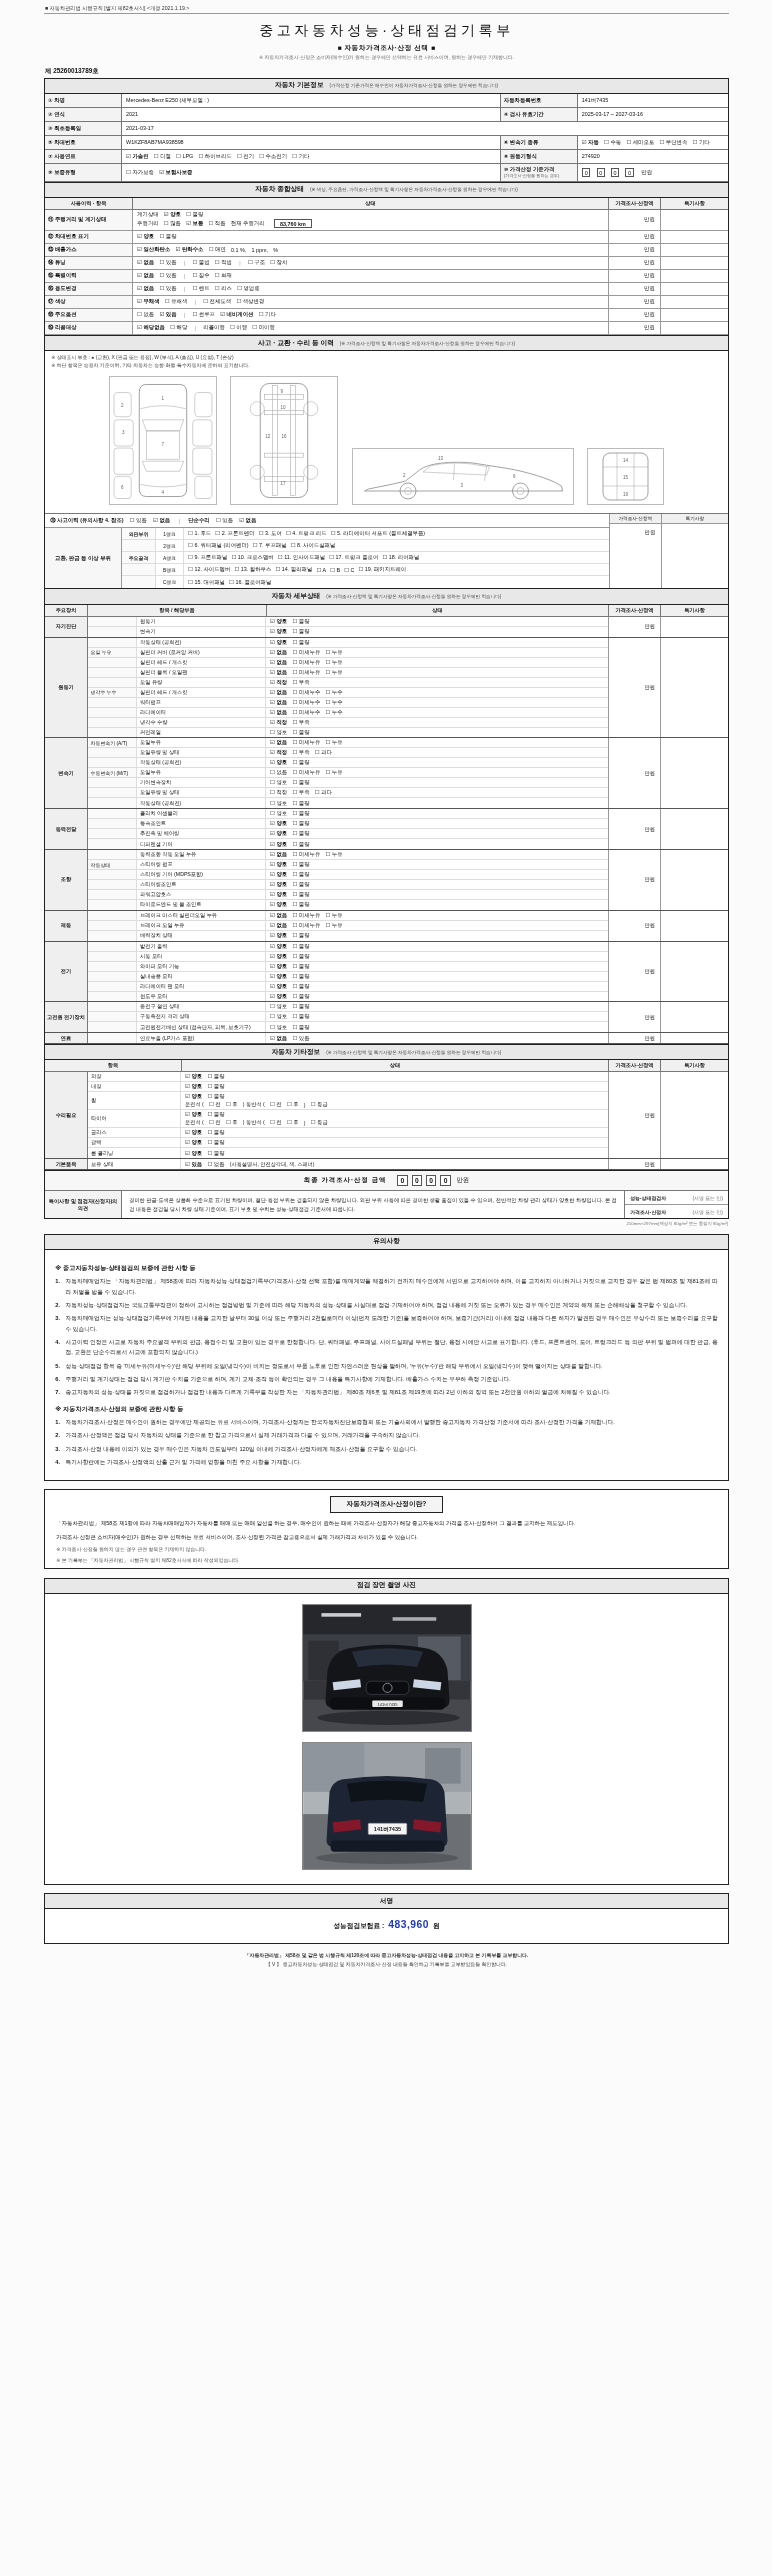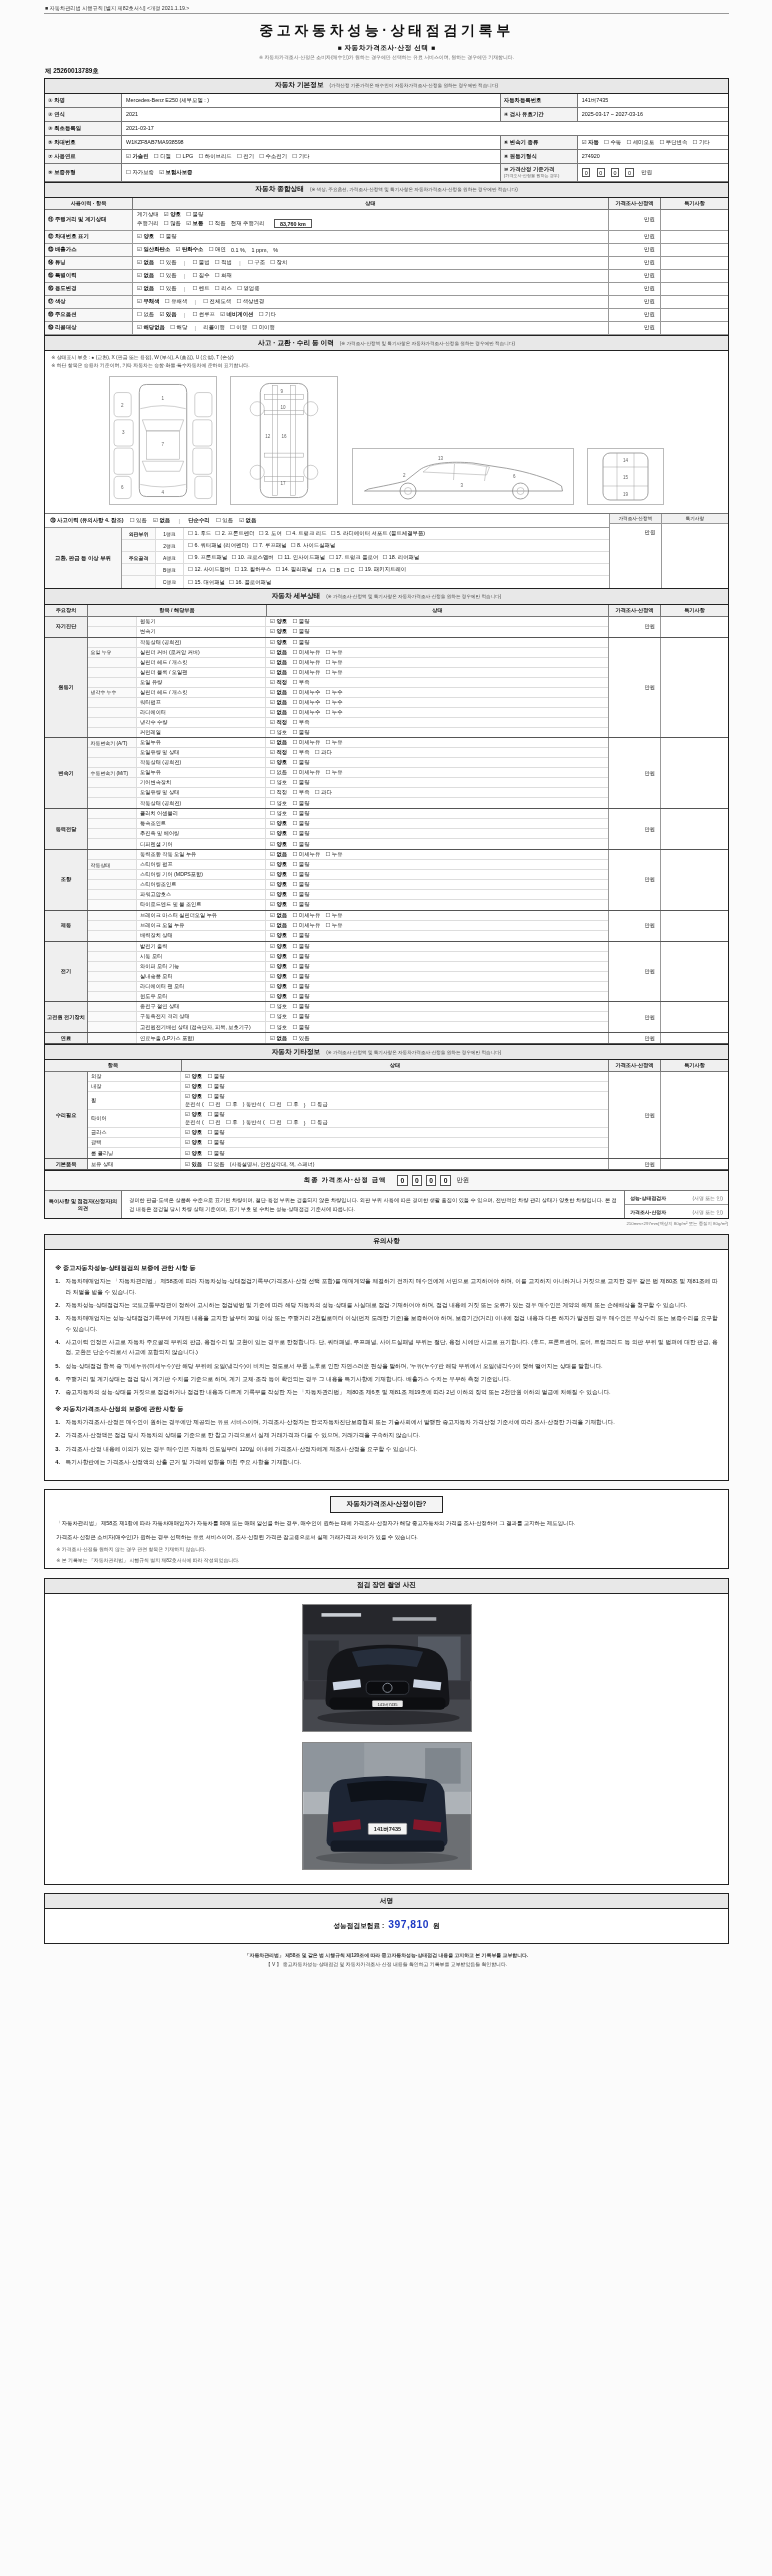--- a/index.html
+++ b/index.html
@@ -1,20 +1,20 @@
 <!DOCTYPE html>
 <html style="font-size:8.2px"><head>
 <meta charset="utf-8">
 <style>
 *{box-sizing:border-box}
 html,body{margin:0;padding:0}
 body{width:773px;min-height:2576px;background:#fbfbfb;font-family:"Liberation Sans","DejaVu Sans",sans-serif;color:#111}
 .page{width:685px;margin:0 auto;padding:3.1px 0 15.5px}
 .topline{display:flex;justify-content:space-between;font-size:5.2px;color:#333;border-bottom:0.5px solid #999;padding:1.5px 1px}
-.title{text-align:center;font-size:14px;font-weight:bold;letter-spacing:3.6px;margin-top:8.2px}
+.title{text-align:center;font-size:14px;font-weight:normal;letter-spacing:3.6px;margin-top:8.2px}
 .subtitle{text-align:center;font-size:6.7px;font-weight:bold;margin-top:3.6px;letter-spacing:0.5px}
 .subnote{text-align:center;font-size:4.9px;color:#666;margin-top:1.5px}
 .docno{font-size:6.4px;font-weight:bold;margin:6.2px 0 2.1px 1px}
 .box{border:1px solid #222;background:#fff;margin-bottom:8.2px}
 .secbar{background:#e8e8e8;border-bottom:0.5px solid #222;text-align:center;padding:2.6px 0;font-size:6.7px;font-weight:bold}
 .secbar .secnote{font-weight:normal;font-size:4.6px;color:#444;margin-left:4.1px}
 .secbar.inner{border-top:0.5px solid #222}
 
 .frow{display:flex;border-bottom:0.5px solid #777;font-size:5.4px;min-height:14px}
 .fcell{display:flex;border-right:0.5px solid #777;min-width:0}
@@ -1324,21 +1324,21 @@
         <text x="166" y="173" font-size="11" font-weight="bold" text-anchor="middle" fill="#1a1a1a">141버7435</text>
         <rect x="54" y="192" width="224" height="22" rx="8" fill="#141a25"></rect>
       </svg>
     </div>
   </div>
 
   <div class="box">
     <div class="secbar">서명</div>
     <div class="sign-body">
       <span class="fee-label">성능점검보험료 :</span>
-      <span class="fee-value">397,810</span>
+      <span class="fee-value">483,960</span>
       <span class="fee-unit">원</span>
     </div>
   </div>
 
   <div class="footer">
     <div class="f1">「자동차관리법」 제58조 및 같은 법 시행규칙 제120조에 따라 중고자동차성능·상태점검 내용을 고지하고 본 기록부를 교부합니다.</div>
     <div class="f2">【 V 】 중고자동차성능·상태점검 및 자동차가격조사·산정 내용을 확인하고 기록부를 교부받았음을 확인합니다.</div>
   </div>
 
 </div>

